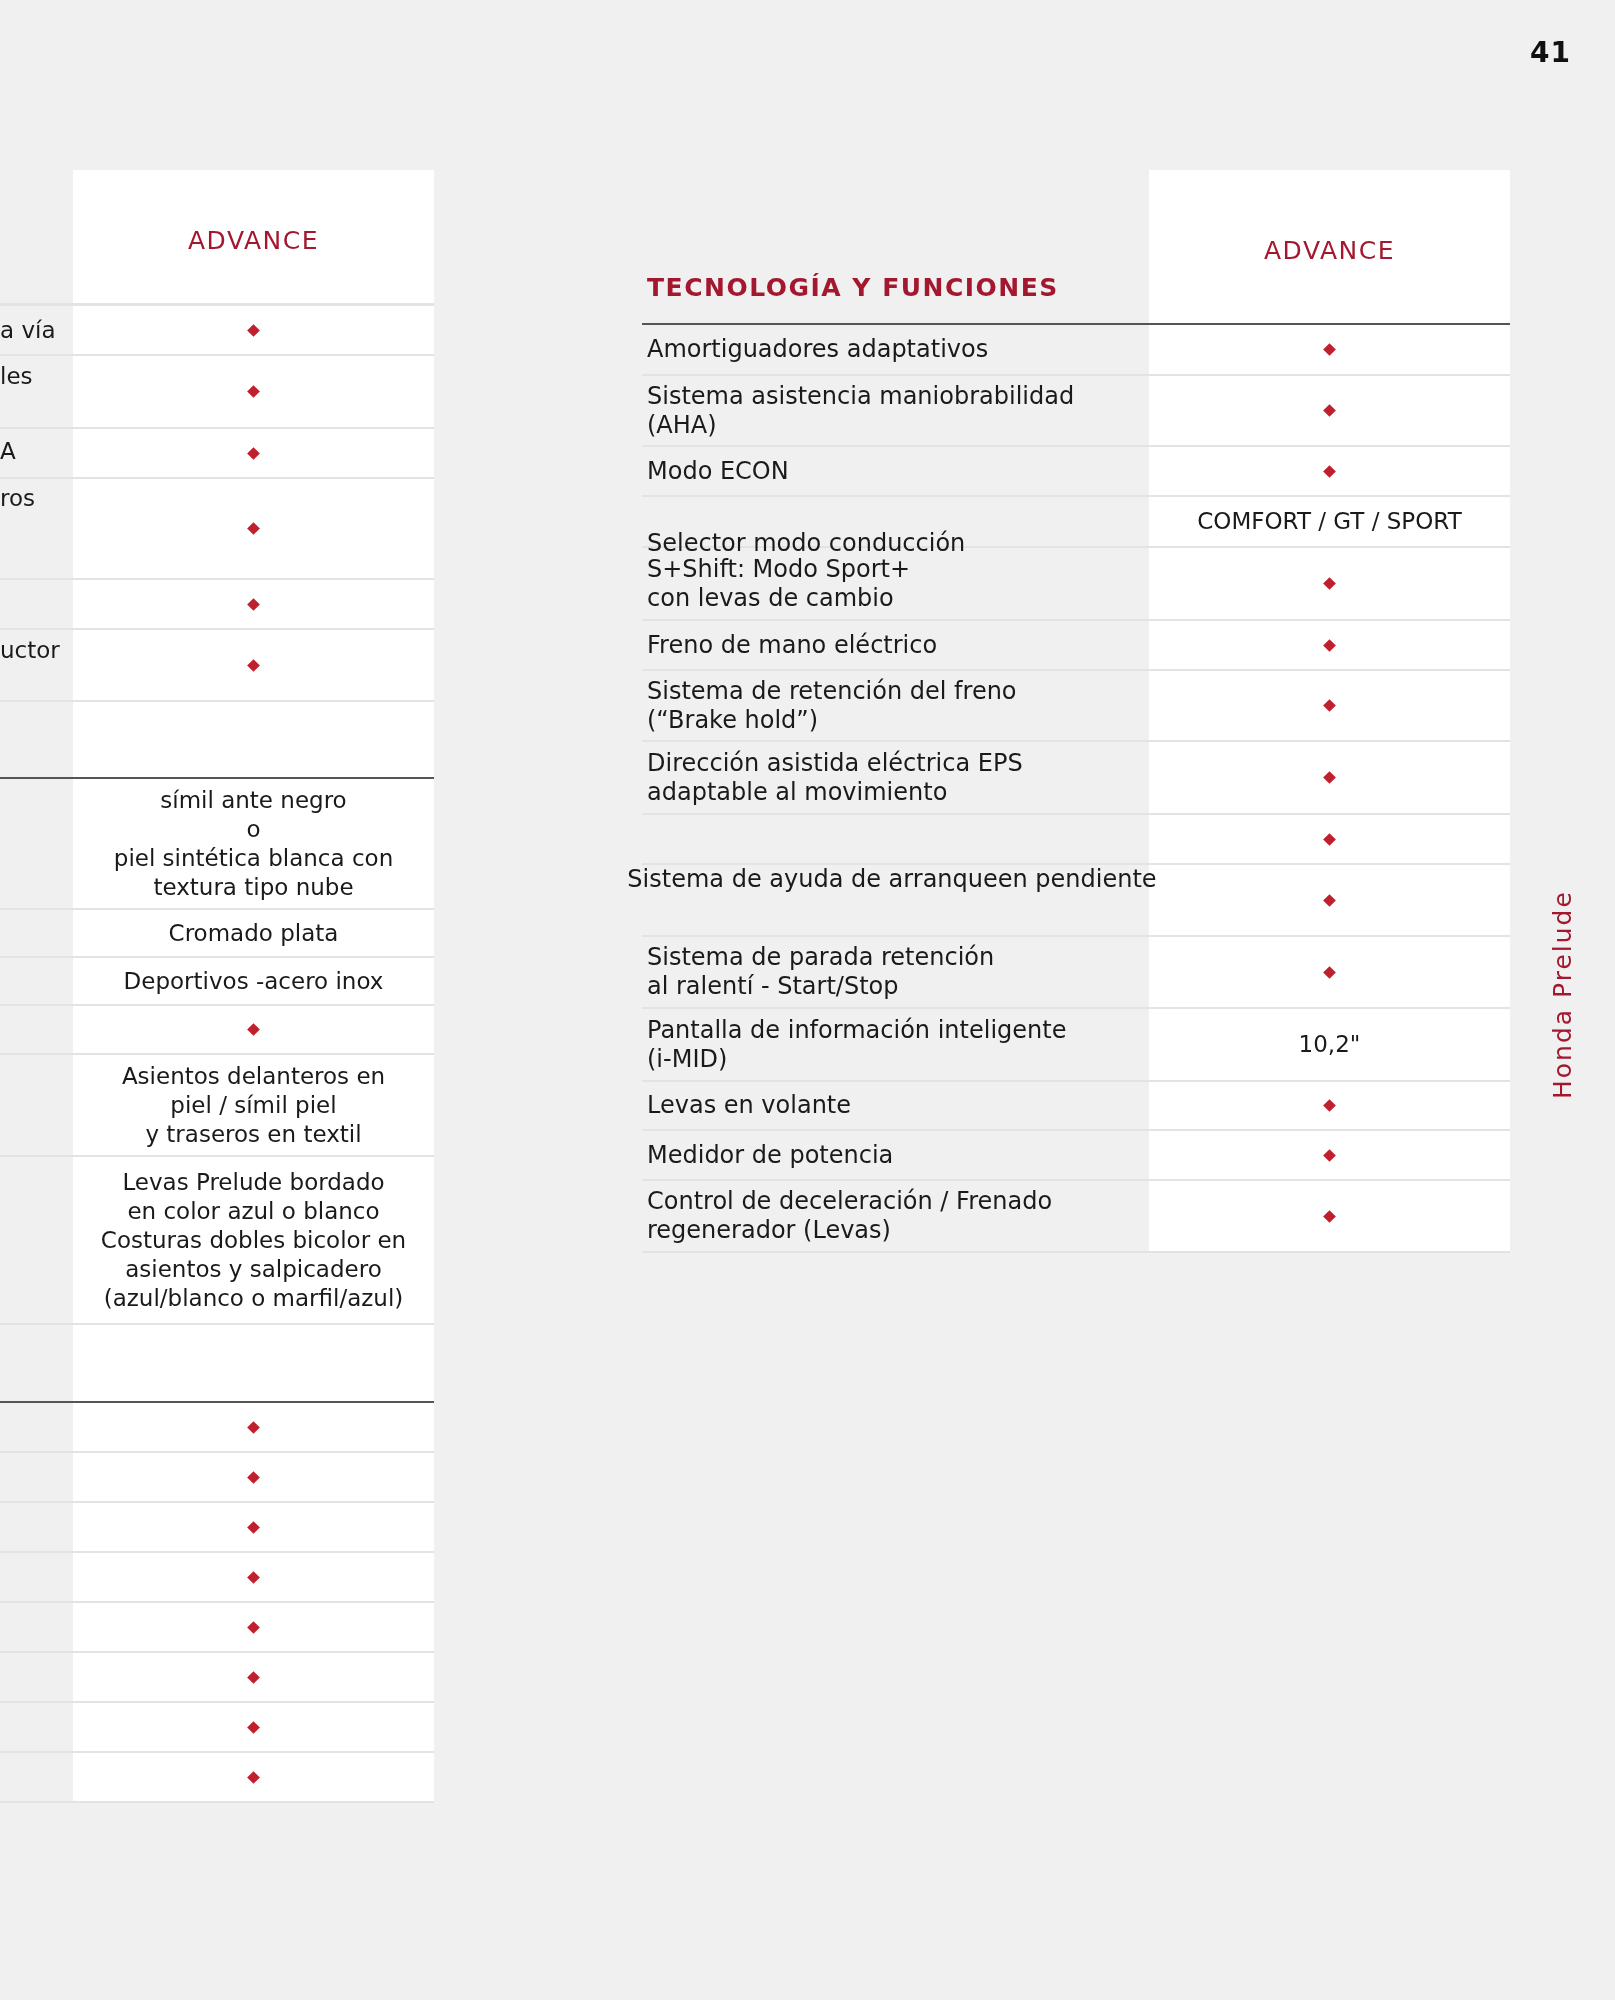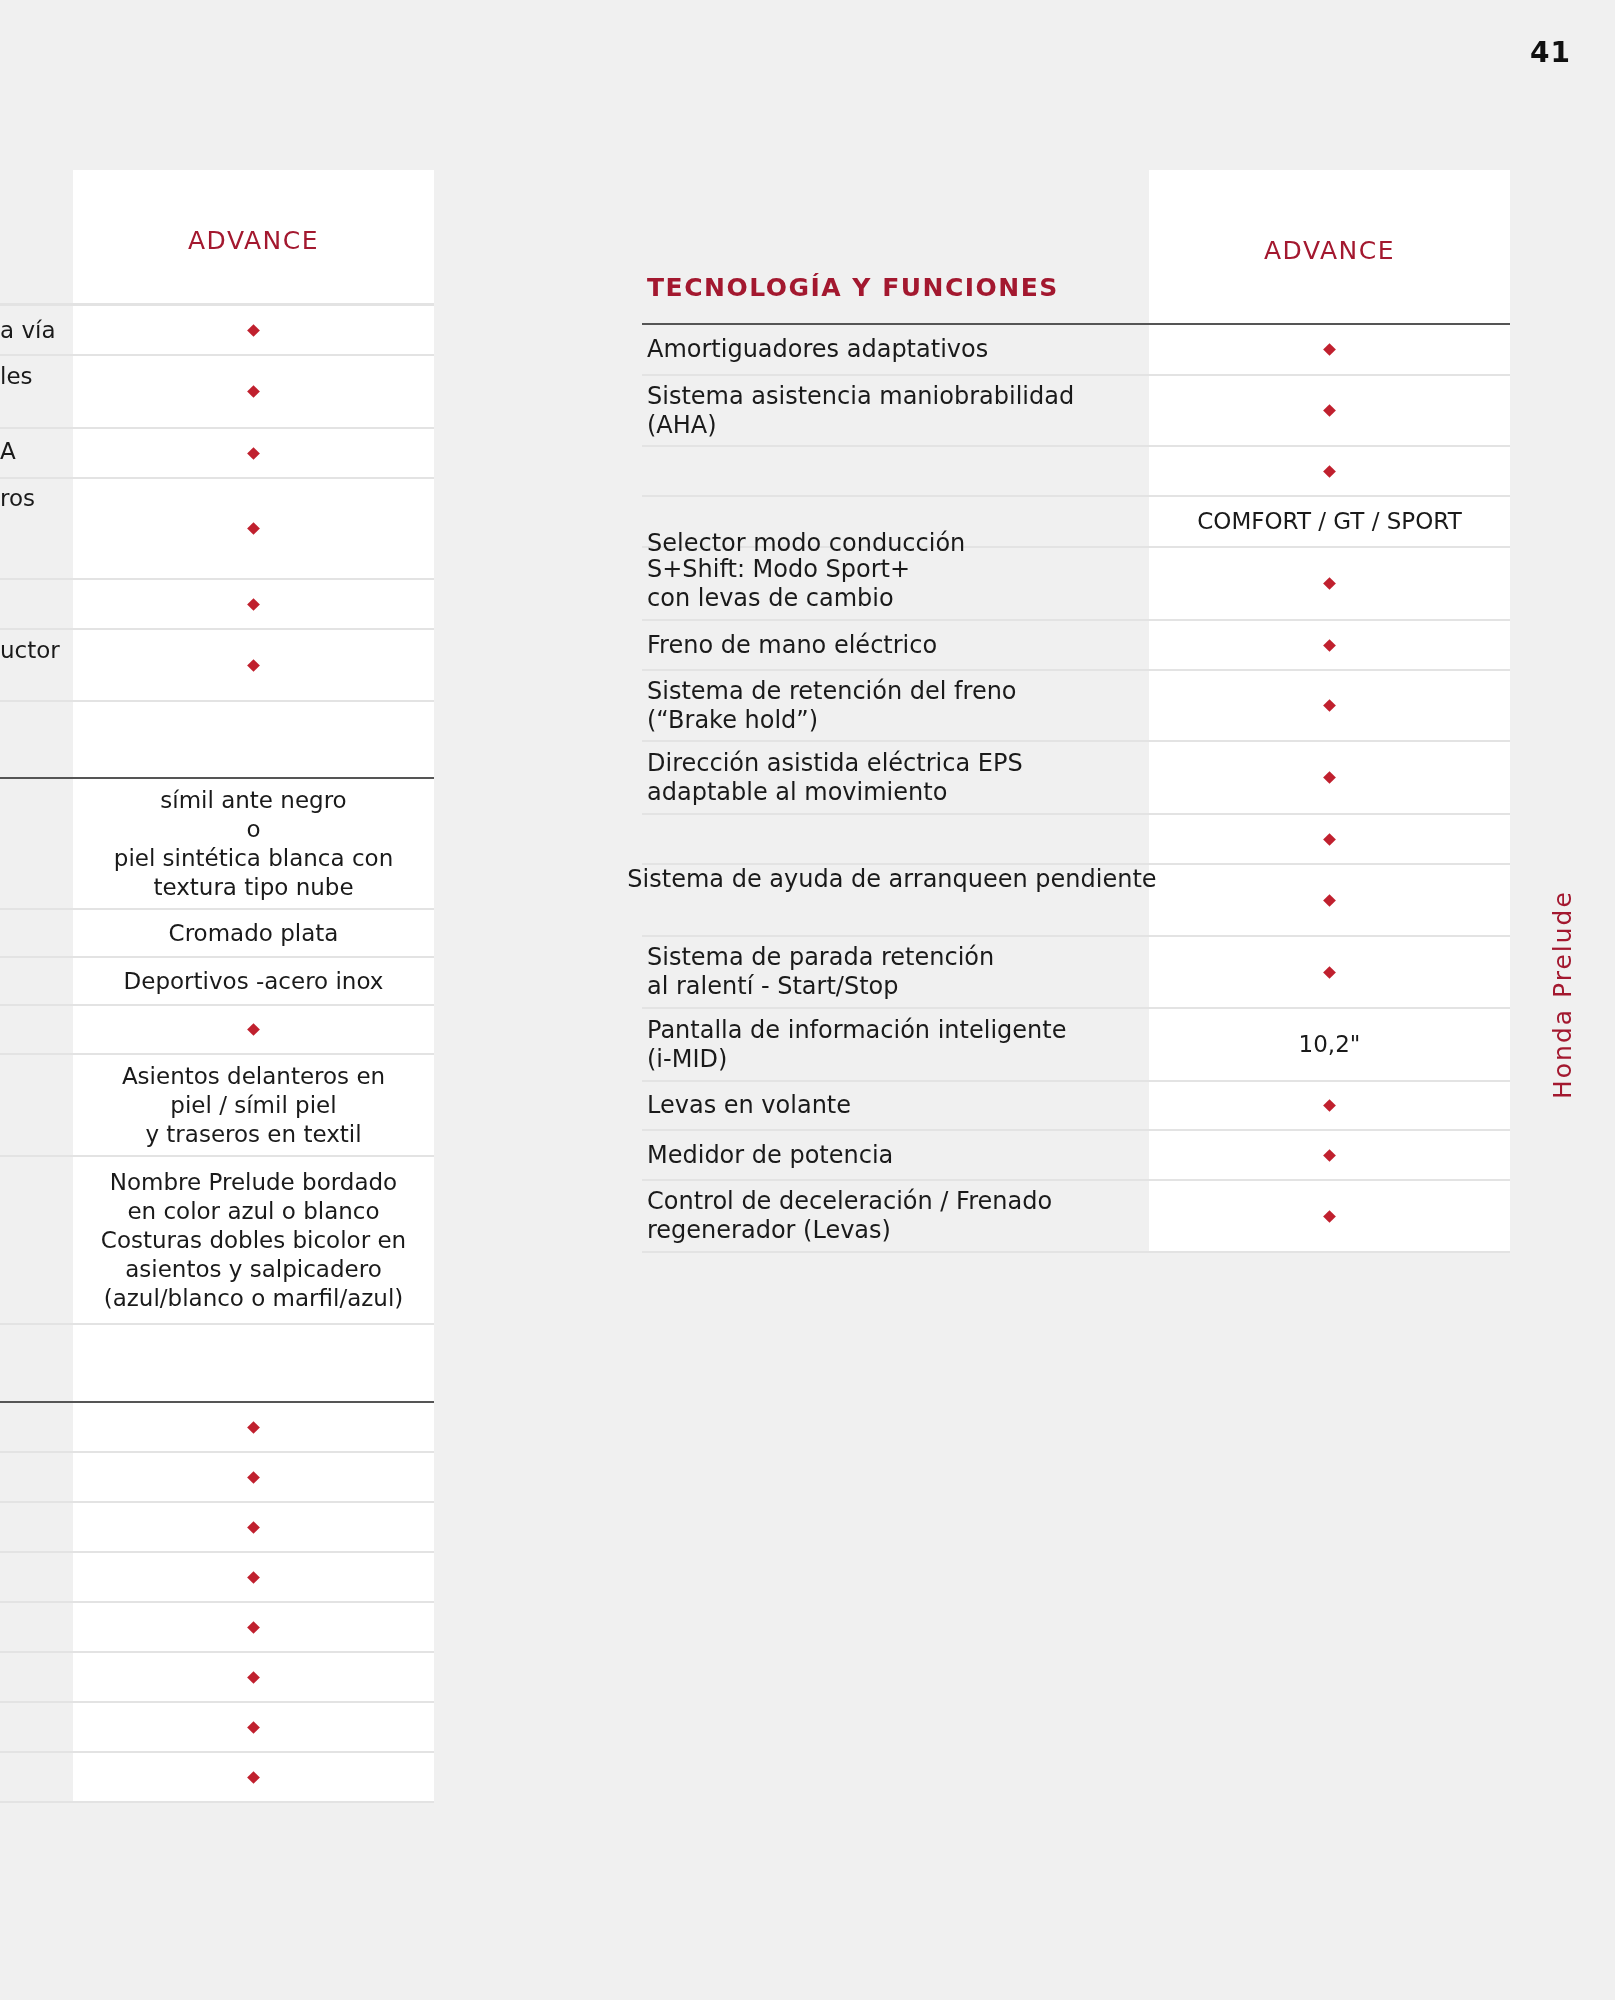--- a/index.html
+++ b/index.html
@@ -123,21 +123,21 @@
       </div>
       <div class="cell" style="left:73px; top:1006px; width:361px; height:47px;">
         <div class="diamond"></div>
       </div>
       <div class="cell" style="left:73px; top:1055px; width:361px; height:100px;">
         <span class="multi">Asientos delanteros en</span>
         <span class="multi">piel / símil piel</span>
         <span class="multi">y traseros en textil</span>
       </div>
       <div class="cell" style="left:73px; top:1157px; width:361px; height:166px;">
-        <span class="multi">Nombre Prelude bordado</span>
+        <span class="multi">Levas Prelude bordado</span>
         <span class="multi">en color azul o blanco</span>
         <span class="multi">Costuras dobles bicolor en</span>
         <span class="multi">asientos y salpicadero</span>
         <span class="multi">(azul/blanco o marfil/azul)</span>
       </div>
       <div class="cell" style="left:73px; top:1325px; width:361px; height:76px;"></div>
       <div class="cell" style="left:73px; top:1403px; width:361px; height:48px;">
         <div class="diamond"></div>
       </div>
       <div class="cell" style="left:73px; top:1453px; width:361px; height:48px;">
@@ -196,20 +196,23 @@
       <div style="position:absolute; left:642px; top:376px; width:868px; height:69px;">
         <div class="row-label" style="left:5px; top:0; height:69px; width:490px; flex-direction:column; align-items:flex-start; justify-content:center;">
           <span class="multi">Sistema asistencia maniobrabilidad</span>
           <span class="multi">(AHA)</span>
         </div>
         <div class="cell" style="left:507px; top:0; width:361px; height:69px;">
           <div class="diamond"></div>
         </div>
       </div>
       <div style="position:absolute; left:642px; top:447px; width:868px; height:48px;">
+        <div class="row-label" style="left:5px; top:0; height:48px; width:490px; flex-direction:column; align-items:flex-start; justify-content:center;">
+          <span class="multi">Modo ECON</span>
+        </div>
         <div class="cell" style="left:507px; top:0; width:361px; height:48px;">
           <div class="diamond"></div>
         </div>
       </div>
       <div style="position:absolute; left:642px; top:497px; width:868px; height:49px;">
         <div class="row-label" style="left:5px; top:12px; height:49px; width:490px; flex-direction:column; align-items:flex-start; justify-content:flex-end;">
           <span class="multi">Selector modo conducción</span>
         </div>
         <div class="cell" style="left:507px; top:0; width:361px; height:49px;">
           <span class="multi">COMFORT / GT / SPORT</span>

